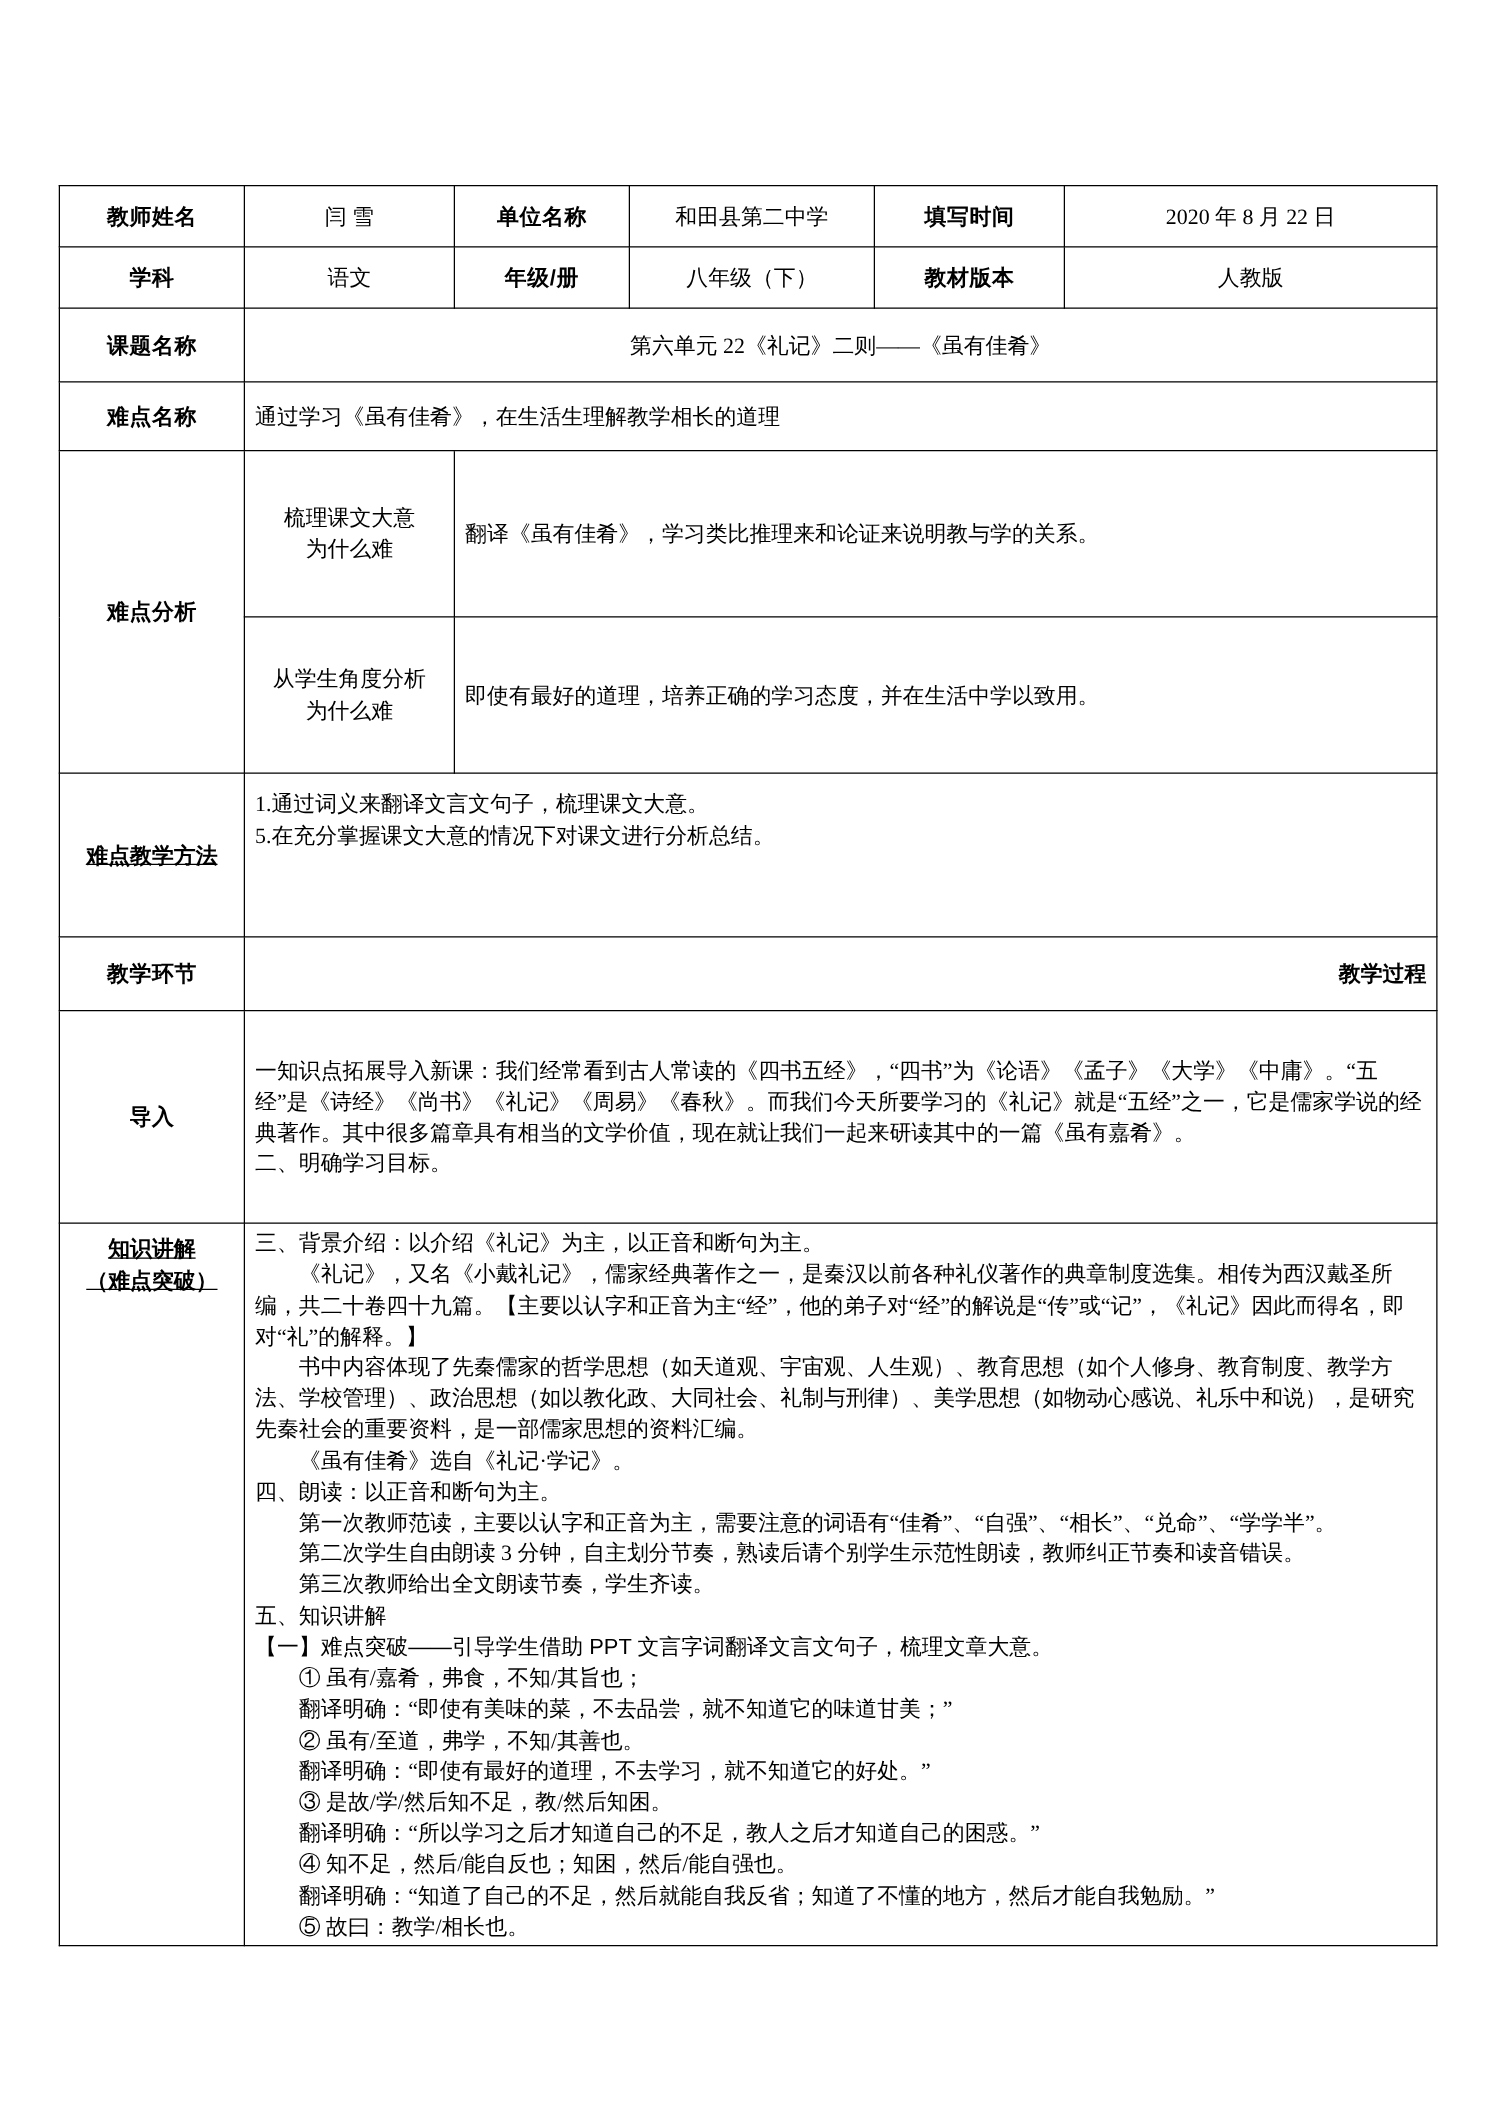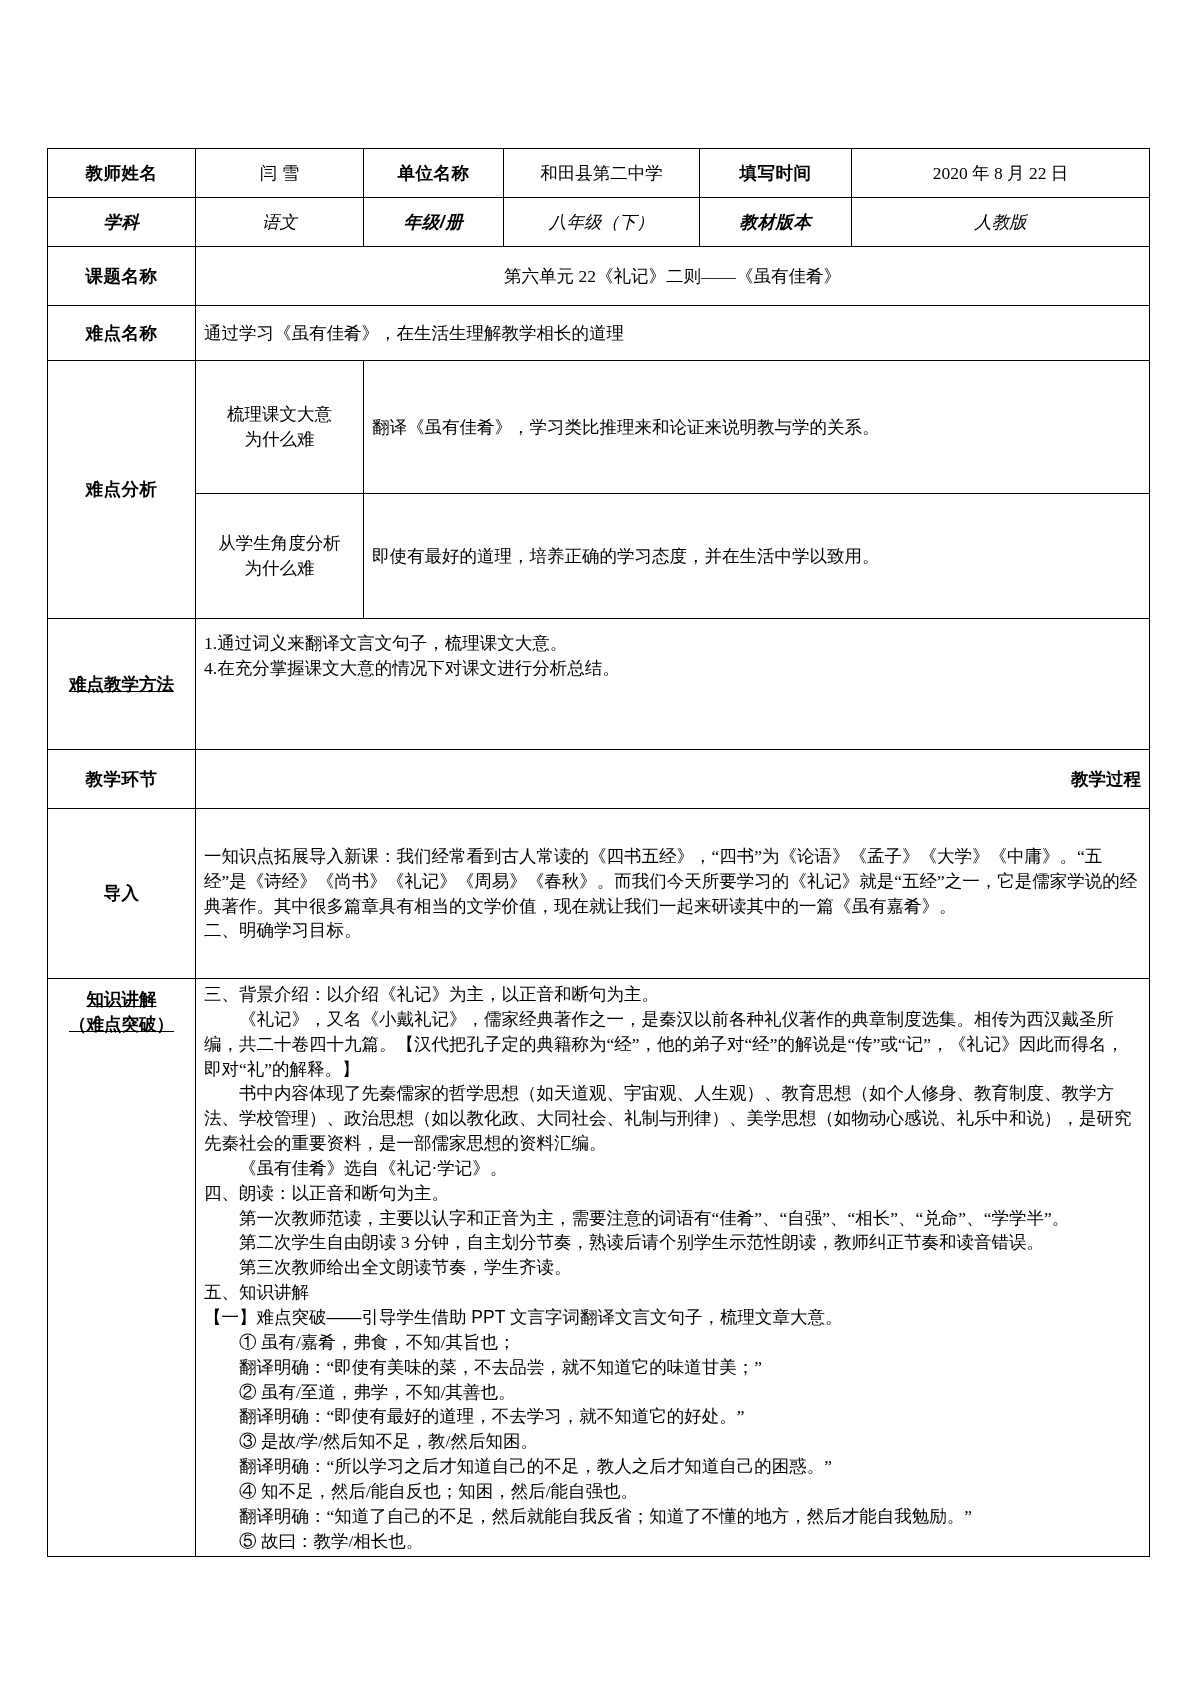--- a/index.html
+++ b/index.html
@@ -67,21 +67,21 @@
     line-height: 1.5;
   }
   .process-head {
     font-family: "Liberation Sans", "DejaVu Sans", sans-serif;
     font-weight: bold;
     text-align: right;
     font-size: 20px;
   }
 
   .r1 td { height: 42px; }
-  .r2 td { height: 42px; font-style: italic; }
+  .r2 td { height: 42px; }
   .r3 td { height: 52px; }
   .r4 td { height: 48px; }
   .r-analysis-a td { height: 126px; }
   .r-analysis-b td { height: 118px; }
   .r-method td { height: 115px; }
   .r-link td { height: 52px; }
   .r-intro td { height: 163px; }
 
   .body-text {
     text-align: left;
@@ -180,21 +180,21 @@
           <div>从学生角度分析</div>
           <div>为什么难</div>
         </td>
         <td class="val-left" colspan="4">即使有最好的道理，培养正确的学习态度，并在生活中学以致用。</td>
       </tr>
 
       <tr class="r-method">
         <td class="lbl-sm nowrapcell">难点教学方法</td>
         <td class="body-text" colspan="5" style="vertical-align:top;padding-top:12px;">
           <p>1.通过词义来翻译文言文句子，梳理课文大意。</p>
-          <p>4.在充分掌握课文大意的情况下对课文进行分析总结。</p>
+          <p>5.在充分掌握课文大意的情况下对课文进行分析总结。</p>
         </td>
       </tr>
 
       <tr class="r-link">
         <td class="lbl">教学环节</td>
         <td class="process-head" colspan="5">教学过程</td>
       </tr>
 
       <tr class="r-intro">
         <td class="lbl">导入</td>
@@ -204,21 +204,21 @@
         </td>
       </tr>
 
       <tr>
         <td class="lbl-sm" style="vertical-align:top;padding-top:8px;">
           <div>知识讲解</div>
           <div>（难点突破）</div>
         </td>
         <td class="body-text tight cell-knowledge" colspan="5" id="knowledge-content">
             <p>三、背景介绍：以介绍《礼记》为主，以正音和断句为主。</p>
-            <p class="ind">《礼记》，又名《小戴礼记》，儒家经典著作之一，是秦汉以前各种礼仪著作的典章制度选集。相传为西汉戴圣所编，共二十卷四十九篇。【汉代把孔子定的典籍称为“经”，他的弟子对“经”的解说是“传”或“记”，《礼记》因此而得名，即对“礼”的解释。】</p>
+            <p class="ind">《礼记》，又名《小戴礼记》，儒家经典著作之一，是秦汉以前各种礼仪著作的典章制度选集。相传为西汉戴圣所编，共二十卷四十九篇。【主要以认字和正音为主“经”，他的弟子对“经”的解说是“传”或“记”，《礼记》因此而得名，即对“礼”的解释。】</p>
             <p class="ind">书中内容体现了先秦儒家的哲学思想（如天道观、宇宙观、人生观）、教育思想（如个人修身、教育制度、教学方法、学校管理）、政治思想（如以教化政、大同社会、礼制与刑律）、美学思想（如物动心感说、礼乐中和说），是研究先秦社会的重要资料，是一部儒家思想的资料汇编。</p>
             <p class="ind">《虽有佳肴》选自《礼记·学记》。</p>
             <p>四、朗读：以正音和断句为主。</p>
             <p class="ind">第一次教师范读，主要以认字和正音为主，需要注意的词语有“佳肴”、“自强”、“相长”、“兑命”、“学学半”。</p>
             <p class="ind">第二次学生自由朗读 3 分钟，自主划分节奏，熟读后请个别学生示范性朗读，教师纠正节奏和读音错误。</p>
             <p class="ind">第三次教师给出全文朗读节奏，学生齐读。</p>
             <p class="bold-line">五、知识讲解</p>
             <p class="bold-line">【一】难点突破——引导学生借助 PPT 文言字词翻译文言文句子，梳理文章大意。</p>
             <p class="ind">① 虽有/嘉肴，弗食，不知/其旨也；</p>
             <p class="ind">翻译明确：“即使有美味的菜，不去品尝，就不知道它的味道甘美；”</p>

